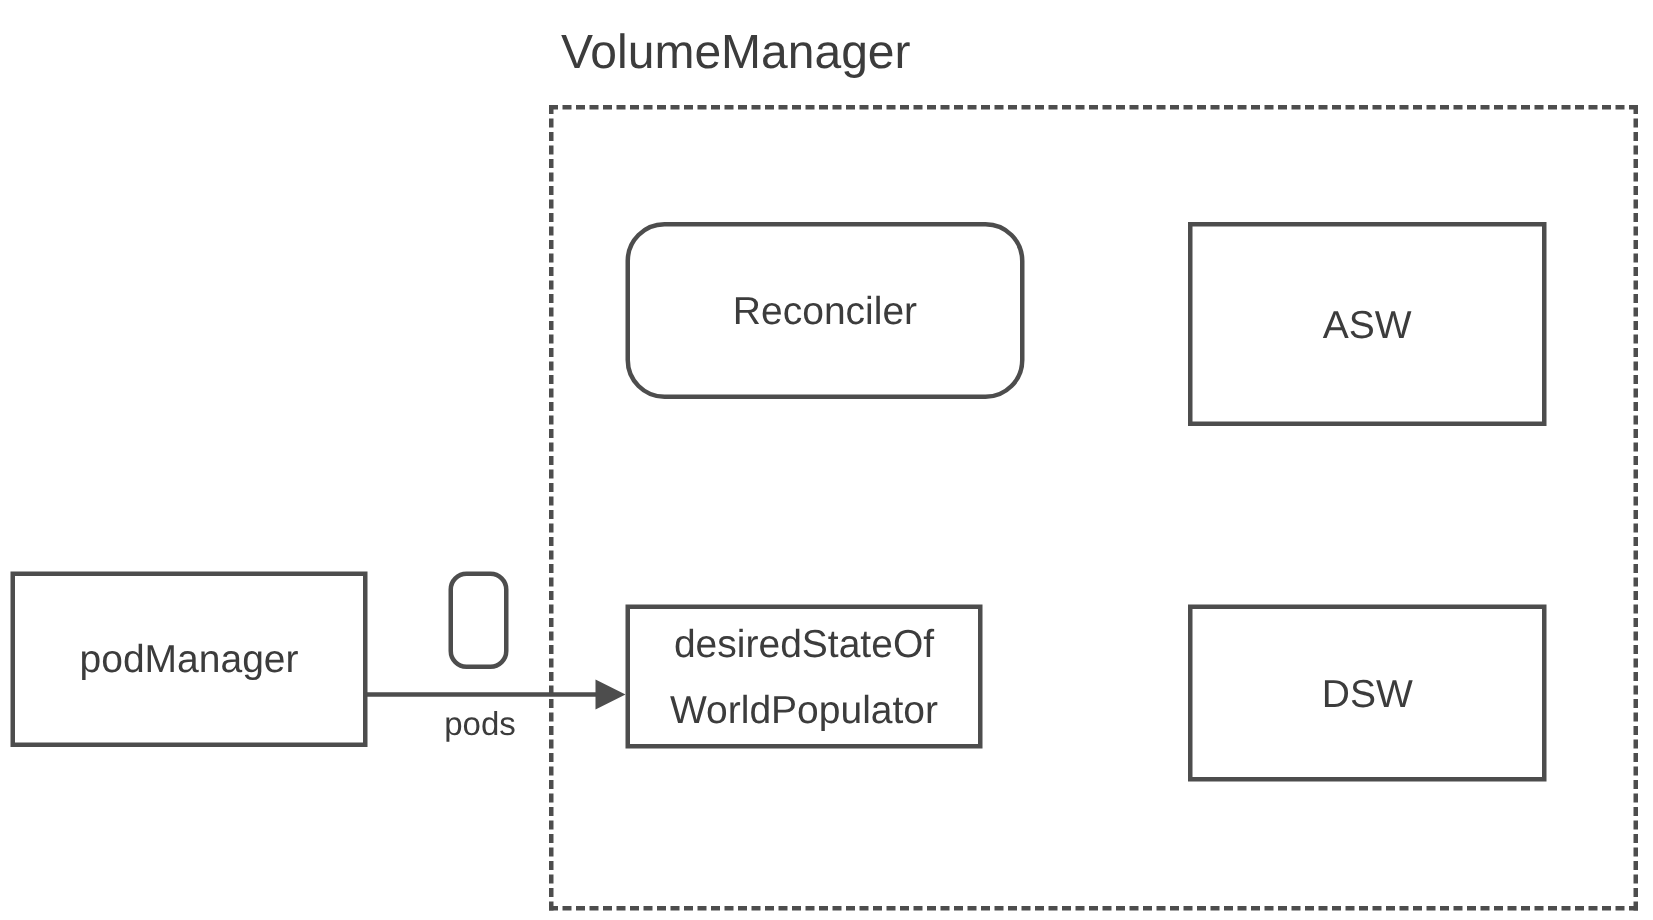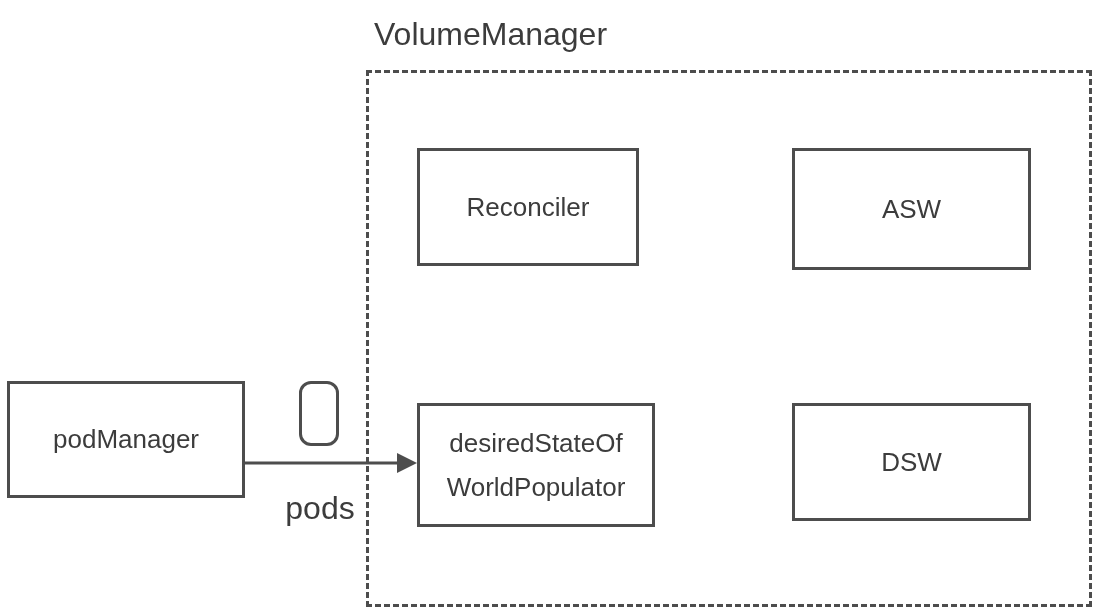--- a/index.html
+++ b/index.html
@@ -43,23 +43,23 @@
     border: 3px solid var(--stroke);
     background: var(--bg);
     display: flex;
     align-items: center;
     justify-content: center;
     text-align: center;
     font-size: 26px;
     line-height: 1.7;
     color: var(--text);
   }
-  .node-reconciler { left: 417px; top: 148px; width: 222px; height: 118px; }
-  .node-asw        { left: 792px; top: 148px; width: 239px; height: 122px; }
-  .node-dswp       { left: 417px; top: 403px; width: 238px; height: 124px; padding: 0 25px; }
+  .node-reconciler { left: 417px; top: 148px; width: 266px; height: 118px; border-radius: 26px; }
+  .node-asw        { left: 792px; top: 148px; width: 239px; height: 136px; }
+  .node-dswp       { left: 417px; top: 403px; width: 238px; height: 96px; padding: 0 25px; }
   .node-dswp .node-label { word-break: break-all; overflow-wrap: anywhere; }
   .node-dsw        { left: 792px; top: 403px; width: 239px; height: 118px; }
   .node-podmanager { left: 7px;   top: 381px; width: 238px; height: 117px; }
   .edge-svg {
     position: absolute;
     left: 244px;
     top: 448px;
     width: 176px;
     height: 30px;
     overflow: visible;
@@ -69,24 +69,24 @@
     stroke-width: 3;
     fill: none;
   }
   .edge-arrowhead {
     fill: var(--stroke);
     stroke: none;
   }
   .edge-label {
     position: absolute;
     left: 280px;
-    top: 490px;
+    top: 470px;
     width: 80px;
     text-align: center;
-    font-size: 32px;
+    font-size: 22px;
     color: var(--text);
     white-space: nowrap;
   }
   .pod-icon {
     position: absolute;
     left: 299px;
     top: 381px;
     width: 40px;
     height: 65px;
     border: 3px solid var(--stroke);

